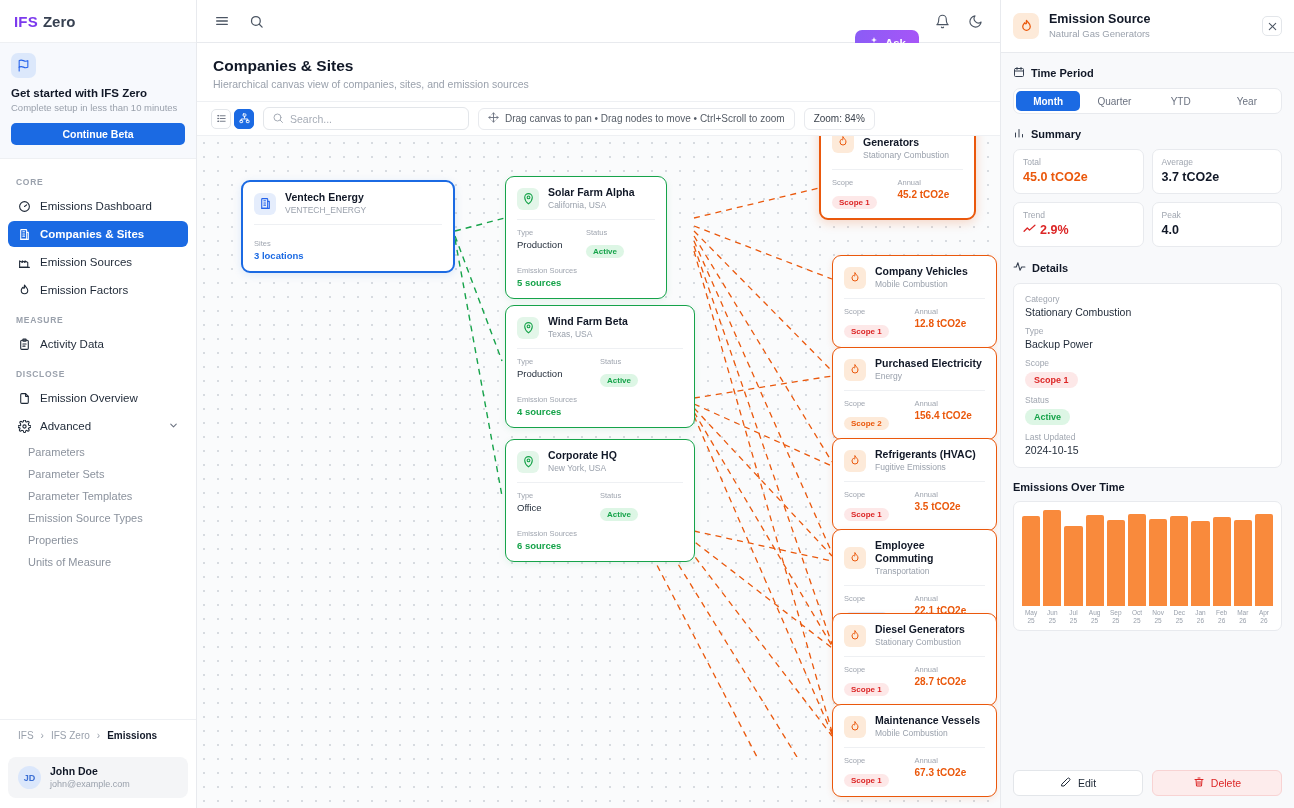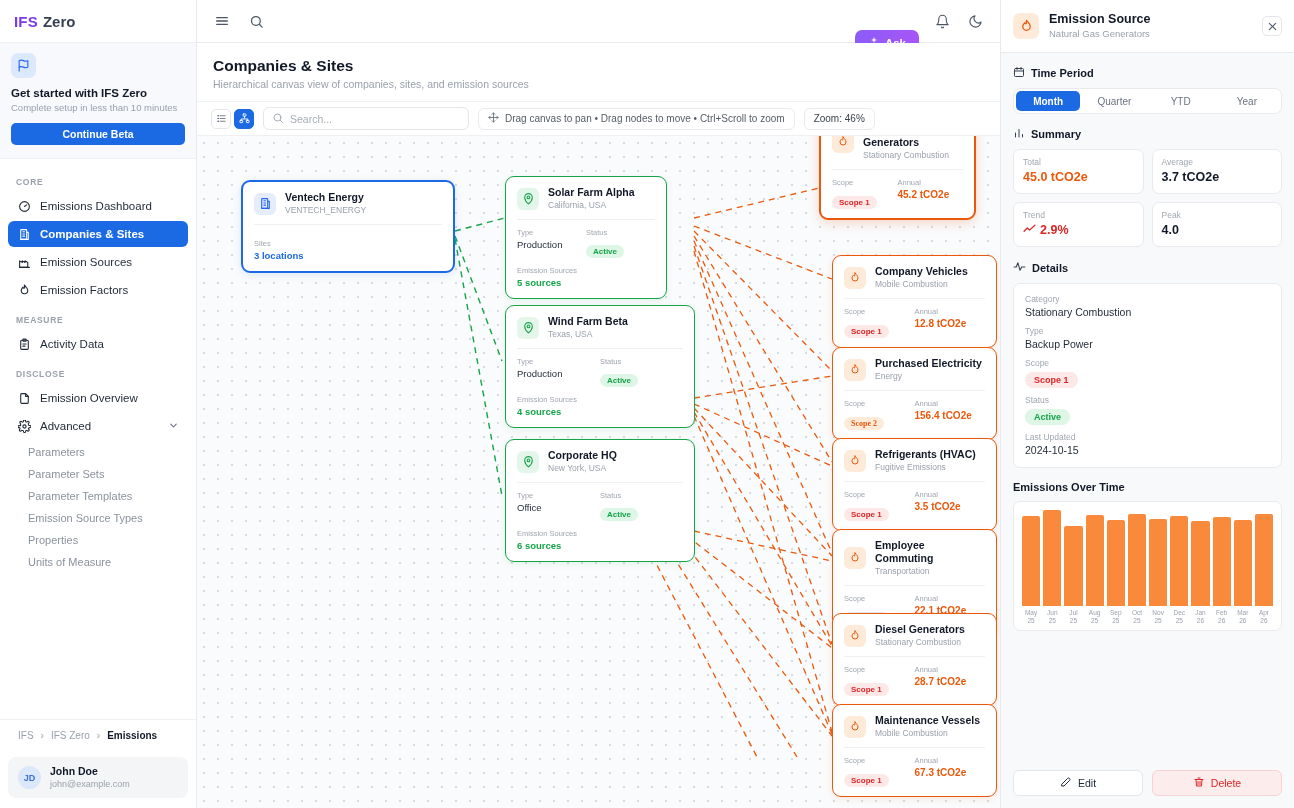--- a/index.html
+++ b/index.html
@@ -440,21 +440,21 @@
               <polyline points="5 9 2 12 5 15"></polyline>
               <polyline points="9 5 12 2 15 5"></polyline>
               <polyline points="15 19 12 22 9 19"></polyline>
               <polyline points="19 9 22 12 19 15"></polyline>
               <line x1="2" y1="12" x2="22" y2="12"></line>
               <line x1="12" y1="2" x2="12" y2="22"></line>
             </svg>
         </span>
         <span>Drag canvas to pan • Drag nodes to move • Ctrl+Scroll to zoom</span>
       </div>
-      <div class="zoom-pill">Zoom: 46%</div>
+      <div class="zoom-pill">Zoom: 84%</div>
     </div>
 
     <div class="canvas-wrap">
       <div class="canvas-dots"></div>
 
       <svg class="edges" width="1097" height="621" viewBox="0 0 1097 621">
         <g stroke="#16a34a" stroke-width="1.4" stroke-dasharray="6 5" fill="none">
           <path d="M258 95 L308 82"></path>
           <path d="M258 100 L305 225"></path>
           <path d="M258 103 L305 360"></path>
@@ -663,21 +663,21 @@
           <div>
             <div class="ntitle">Purchased Electricity</div>
             <div class="nsub">Energy</div>
           </div>
         </div>
         <div class="ndiv"></div>
         <div class="nbody">
           <div class="nrow">
             <div class="ncol">
               <div class="nlabel">Scope</div>
-              <div style="margin-top:3px;font-family:Liberation Serif, serif;"><span class="badge s2">Scope 2</span></div>
+              <div style="margin-top:3px;"><span class="badge s2">Scope 2</span></div>
             </div>
             <div class="ncol">
               <div class="nlabel">Annual</div>
               <div class="nval orange">156.4 tCO2e</div>
             </div>
           </div>
         </div>
       </div>
 
       <div class="node node-src" style="left:635px; top:302px; width:165px;">

